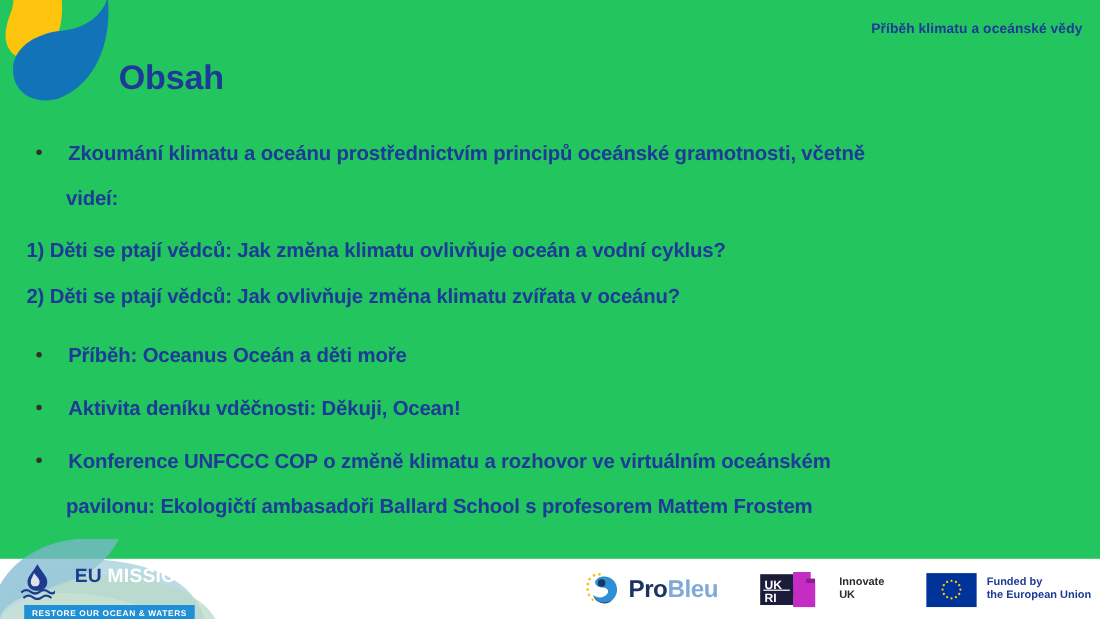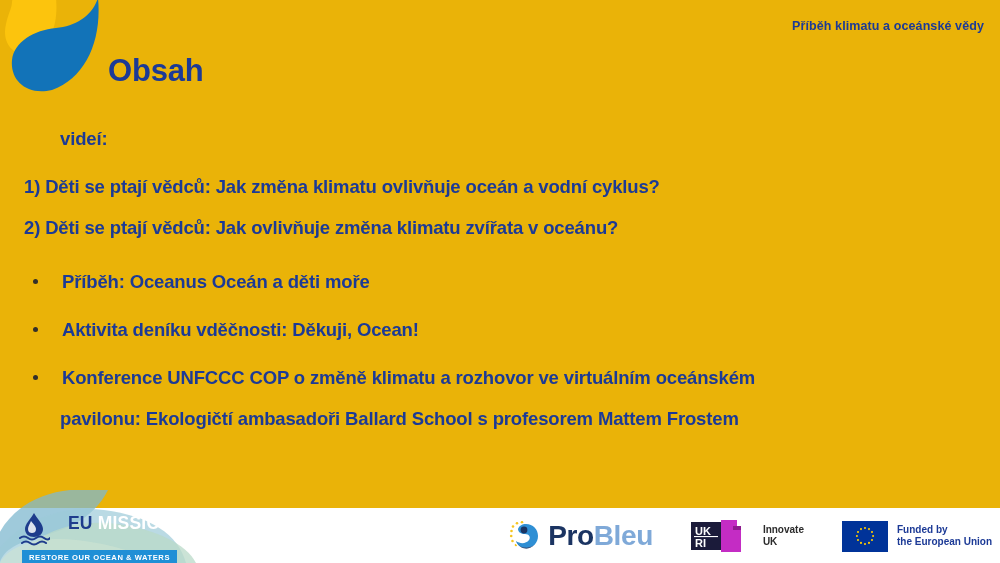--- a/index.html
+++ b/index.html
@@ -10,21 +10,21 @@
     width: 1000px;
     height: 563px;
     overflow: hidden;
     font-family: "Liberation Sans", sans-serif;
     background: #ffffff;
   }
   .slide {
     position: relative;
     width: 1000px;
     height: 563px;
-    background: #eab308;
+    background: #22c55e;
     overflow: hidden;
   }
 
   
   .deco-logo {
     position: absolute;
     left: 0px;
     top: -4px;
     width: 108px;
     height: 104px;
@@ -167,21 +167,21 @@
     align-items: center;
     height: 42px;
   }
   
   .probleu {
     display: flex;
     align-items: center;
     gap: 7px;
   }
   .probleu-text {
-    font-size: 28px;
+    font-size: 22px;
     font-weight: bold;
     letter-spacing: -.4px;
     white-space: nowrap;
   }
   .probleu-text .pro { color: #1b3462; }
   .probleu-text .bleu { color: #7fa9d8; }
   
   .ukri {
     display: flex;
     align-items: center;
@@ -219,20 +219,24 @@
     <path d="M12 6 C12 -6, 50 -10, 56 2 C58 24, 54 48, 30 58 C10 60, 2 44, 6 28 C8 18, 12 12, 12 6 Z" fill="#fcc40d"></path>
     <path d="M98 2 C102 44, 86 82, 52 94 C26 100, 10 84, 12 64 C14 46, 34 34, 56 32 C76 30, 92 20, 98 2 Z" fill="#1273b8"></path>
   </svg>
 
   <div class="header-title">Příběh klimatu a oceánské vědy</div>
 
   <div class="page-title">Obsah</div>
 
   <div class="content">
 
+    <div class="line bullet-row">
+      <span class="dot"></span>
+      <span>Zkoumání klimatu a oceánu prostřednictvím principů oceánské gramotnosti, včetně</span>
+    </div>
 
     <div class="line cont-row">
       <span>videí:</span>
     </div>
 
     <div class="gap-sm"></div>
 
     <div class="line num-row">
       <span>1) Děti se ptají vědců: Jak změna klimatu ovlivňuje oceán a vodní cyklus?</span>
     </div>

